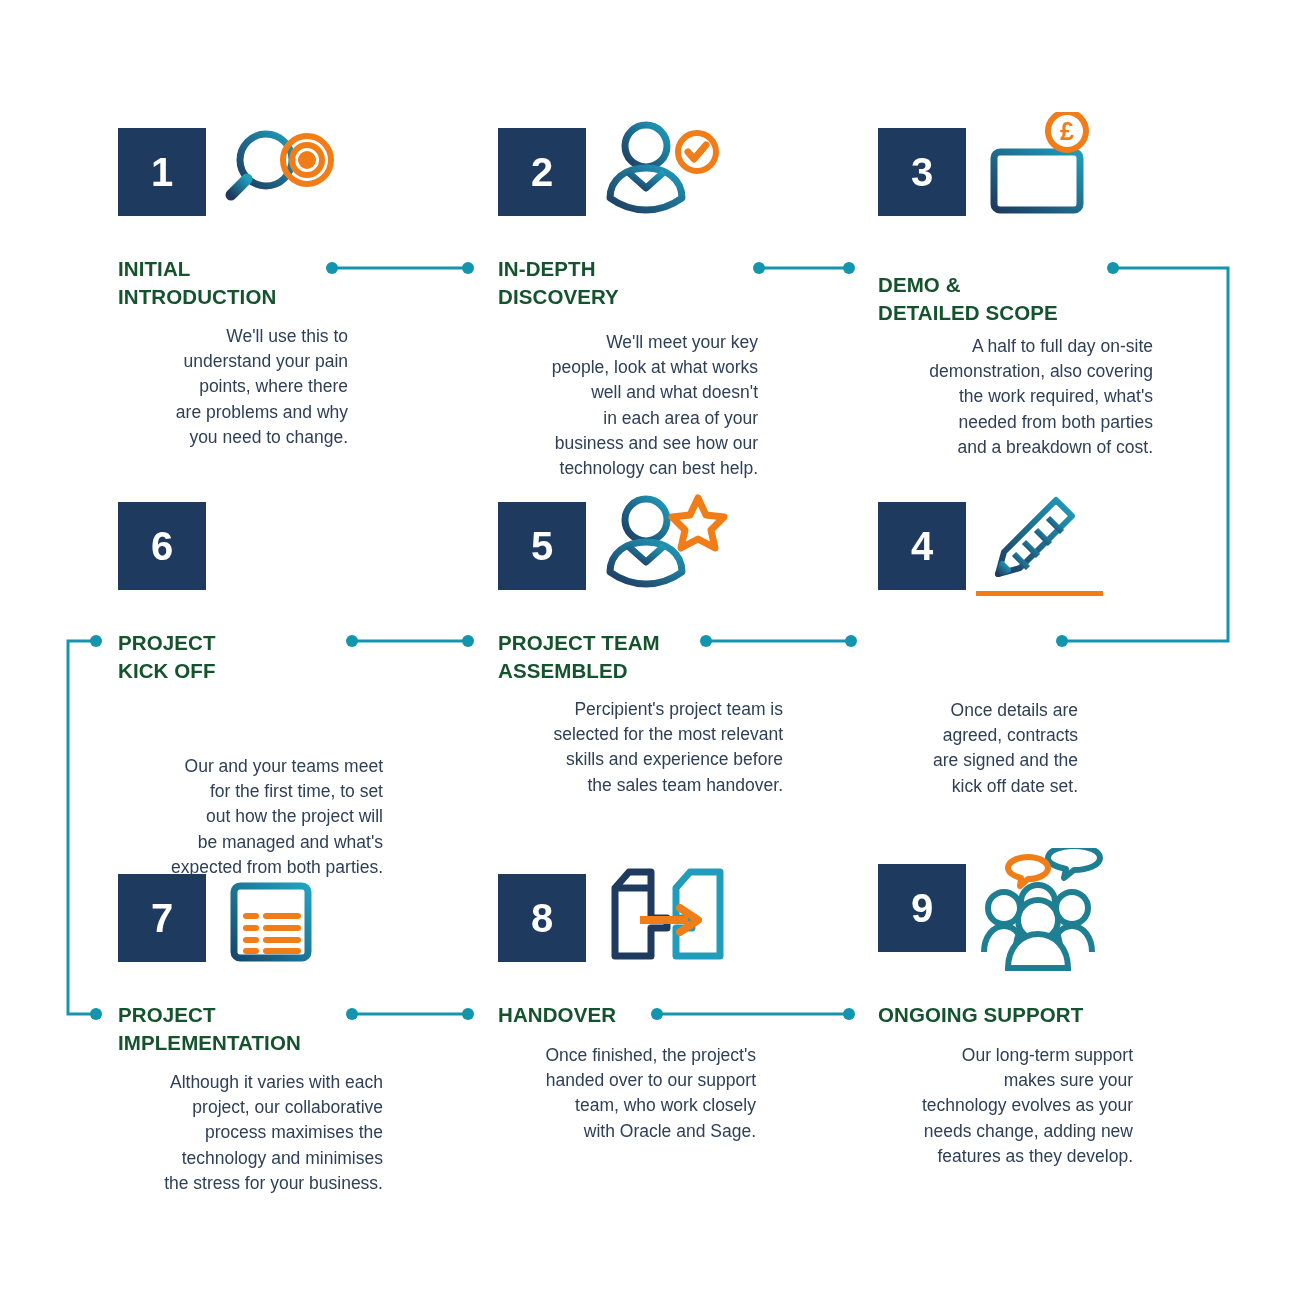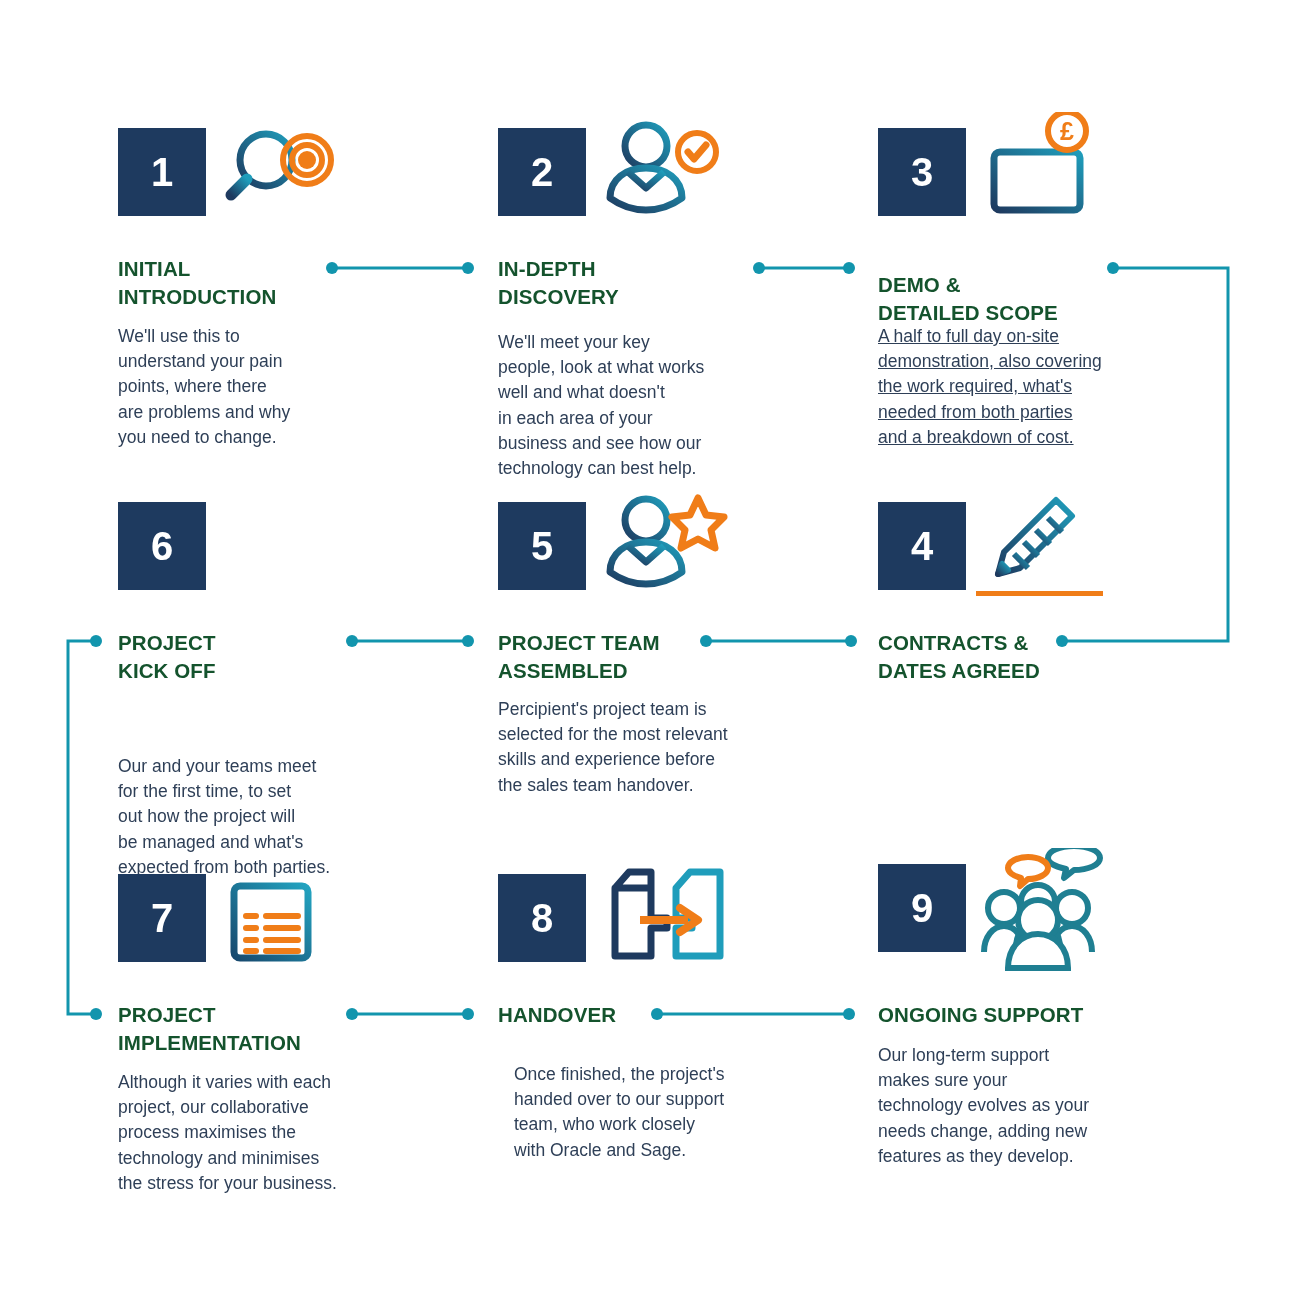--- a/index.html
+++ b/index.html
@@ -77,54 +77,55 @@
     white-space: pre-line;
   }
 
   .step-body {
     color: #2e3f57;
     font-size: 17.5px;
     line-height: 1.44;
     margin: 0;
     padding: 0;
     white-space: pre-line;
+    text-align: right;
   }
 
   
   #step-1 { left: 118px; top: 128px; }
   #step-1 .step-title { position: absolute; top: 127px; left: 0; }
   #step-1 .step-body  { position: absolute; top: 196px; left: 0; width: 230px; }
 
   #step-2 { left: 498px; top: 128px; }
   #step-2 .step-title { position: absolute; top: 127px; left: 0; }
   #step-2 .step-body  { position: absolute; top: 202px; left: 0; width: 260px; }
 
   #step-3 { left: 878px; top: 128px; }
   #step-3 .step-title { position: absolute; top: 127px; left: 0; margin-top: 16px; }
-  #step-3 .step-body  { position: absolute; top: 196px; left: 0; width: 275px; text-decoration: underline; }
+  #step-3 .step-body  { position: absolute; top: 206px; left: 0; width: 275px; }
 
   #step-6 { left: 118px; top: 502px; }
   #step-6 .step-title { position: absolute; top: 127px; left: 0; }
   #step-6 .step-body  { position: absolute; top: 209px; left: 0; width: 265px; margin-top: 43px; }
 
   #step-5 { left: 498px; top: 502px; }
   #step-5 .step-title { position: absolute; top: 127px; left: 0; }
   #step-5 .step-body  { position: absolute; top: 195px; left: 0; width: 285px; }
 
   #step-4 { left: 878px; top: 502px; }
   #step-4 .step-title { position: absolute; top: 127px; left: 0; }
   #step-4 .step-body  { position: absolute; top: 196px; left: 0; width: 200px; }
 
   #step-7 { left: 118px; top: 874px; }
   #step-7 .step-title { position: absolute; top: 127px; left: 0; }
   #step-7 .step-body  { position: absolute; top: 196px; left: 0; width: 265px; }
 
   #step-8 { left: 498px; top: 874px; }
   #step-8 .step-title { position: absolute; top: 127px; left: 0; }
-  #step-8 .step-body  { position: absolute; top: 169px; left: 16px; width: 258px; margin-top: 19px; }
+  #step-8 .step-body  { position: absolute; top: 169px; left: 0; width: 258px; }
 
   #step-9 { left: 878px; top: 864px; }
   #step-9 .step-title { position: absolute; top: 137px; left: 0; }
   #step-9 .step-body  { position: absolute; top: 179px; left: 0; width: 255px; }
 
   
   .pencil-rule {
     position: absolute;
     left: 98px;
     top: 89px;
@@ -317,22 +318,24 @@
             <path d="M20 88 l10-4 -6-6z" fill="url(#gradNT)"></path>
             <line x1="36" y1="68" x2="50" y2="82"></line>
             <line x1="46" y1="56" x2="60" y2="70"></line>
             <line x1="58" y1="44" x2="72" y2="58"></line>
             <line x1="70" y1="32" x2="84" y2="46"></line>
           </g>
         </svg>
       </div>
       <div class="pencil-rule"></div>
     </div>
-    <h3 class="step-title">CONTRACTS &amp;
-DATES AGREED</h3>
+    <p class="step-body">Once details are
+agreed, contracts
+are signed and the
+kick off date set.</p>
   </div>
 
   <div class="step" id="step-7">
     <div class="step-head">
       <div class="num-box">7</div>
       <div class="icon-slot">
         <svg viewBox="0 0 130 120" width="130" height="120">
           <g fill="none" stroke="url(#gradNT2)" stroke-width="7" stroke-linejoin="round">
             <rect x="16" y="28" width="74" height="72" rx="6"></rect>
             <line x1="20" y1="46" x2="86" y2="46" stroke-width="5"></line>

